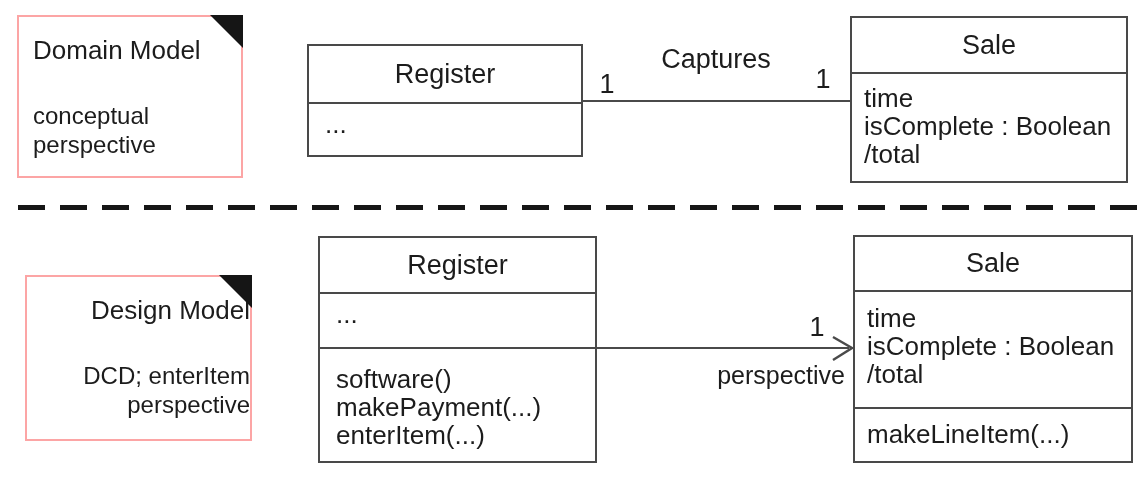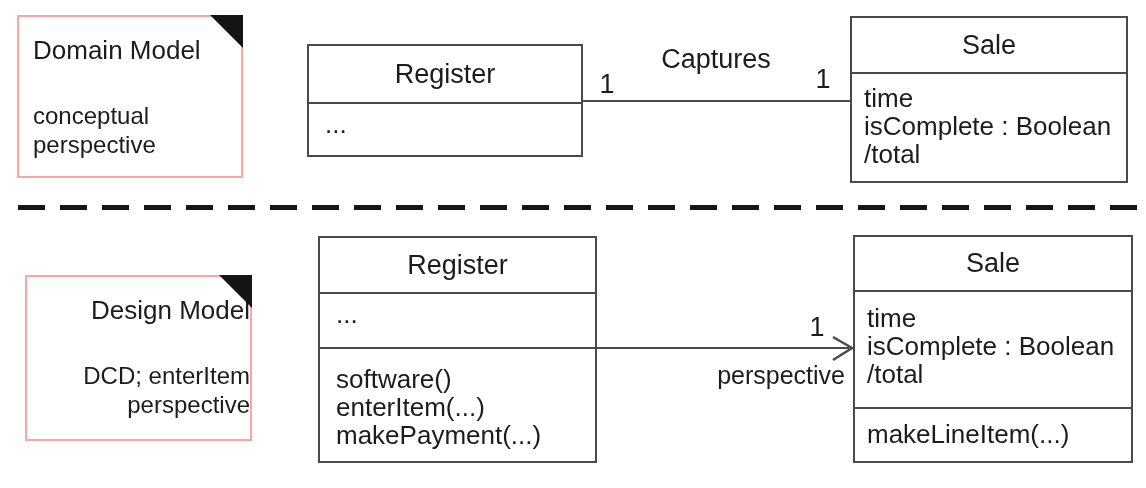--- a/index.html
+++ b/index.html
@@ -72,22 +72,22 @@
 perspective</div>
   </div>
 
   <div class="uml-class" style="left:318px;top:236px;width:279px;height:227px;">
     <div class="uml-name" style="height:54px;">Register</div>
     <div class="uml-comp" style="padding:6px 0 0 16px;flex:0 0 55px;">
       <div>...</div>
     </div>
     <div class="uml-comp" style="padding:16px 0 0 16px;">
       <div>software()</div>
+      <div>makePayment(...)</div>
       <div>enterItem(...)</div>
-      <div>makePayment(...)</div>
     </div>
   </div>
 
   <div class="assoc-line" style="left:597px;top:347px;width:252px;"></div>
   <svg class="arrow-head" style="left:830px;top:335px;" width="24" height="27" viewBox="0 0 24 27">
     <path d="M3 2 L22 13 L3 25" fill="none" stroke="#4a4a4a" stroke-width="2.4"></path>
   </svg>
   <div class="edge-label" style="left:804px;top:312px;width:26px;">1</div>
   <div class="role-label" style="left:690px;top:361px;width:155px;">perspective</div>
 

